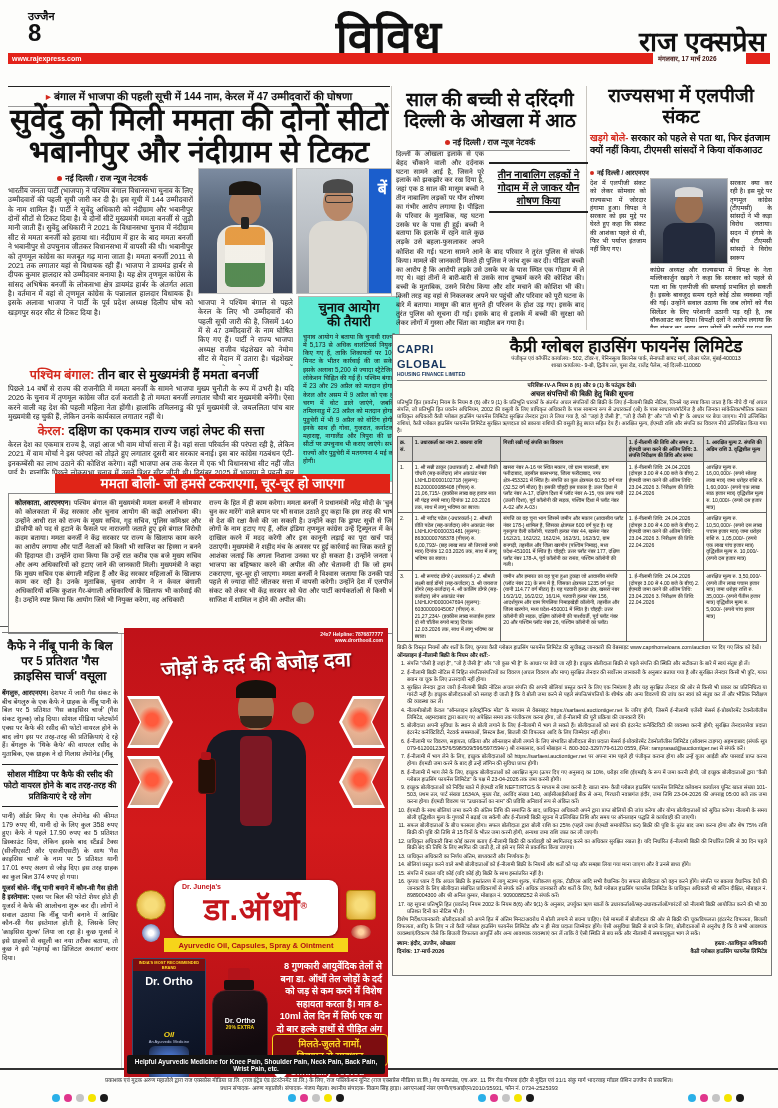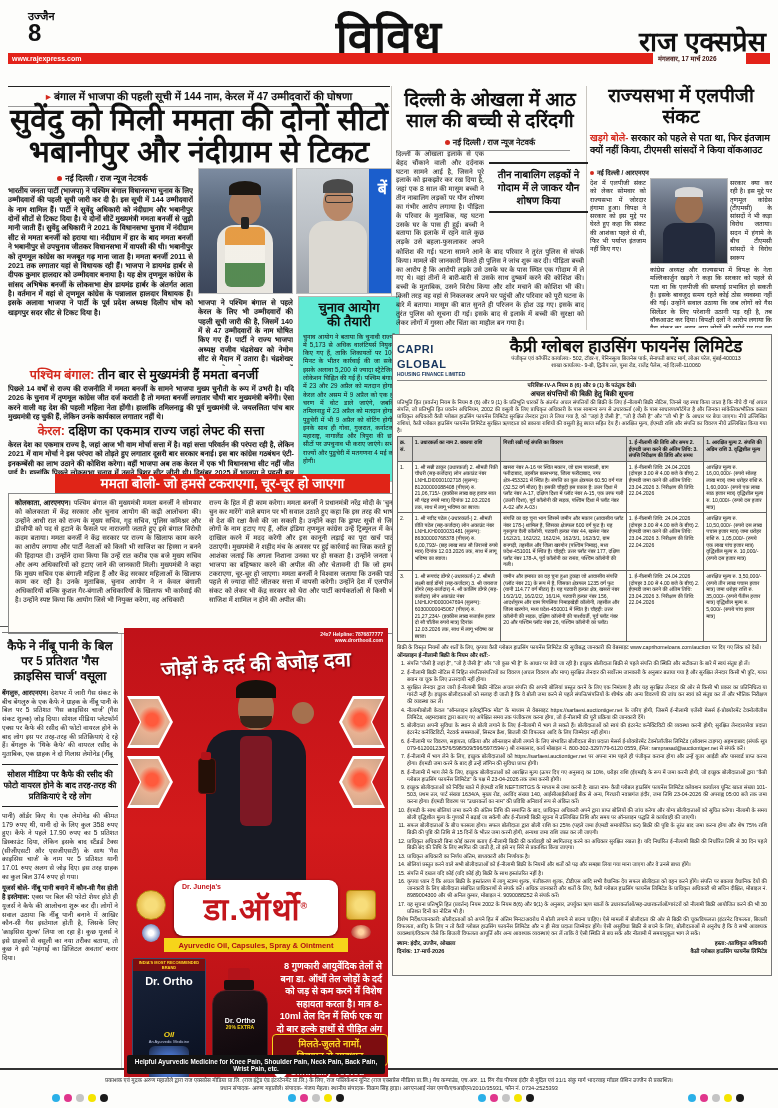--- a/index.html
+++ b/index.html
@@ -15,21 +15,21 @@
   .hrule{position:absolute;height:1px;background:#555;}
   
   .masthead{font-size:46px;font-weight:bold;letter-spacing:1px;}
   .papername{font-size:27px;font-weight:bold;}
   .redbar{background:#e32219;}
   
   .kicker{font-size:10.5px;font-weight:bold;border-top:1.5px solid #222;border-bottom:1px solid #999;padding:2px 0 3px 0;}
   .headline-xl{font-size:30px;font-weight:bold;line-height:1.06;letter-spacing:0px;}
   .byline{font-size:8px;font-weight:bold;}
   .dot{display:inline-block;width:5px;height:5px;border-radius:50%;background:#d42a1e;margin-right:3px;vertical-align:middle;}
-  .body7{font-size:7.2px;line-height:1.3;font-weight:bold;}
+  .body7{font-size:7.2px;line-height:1.3;}
   .body68{font-size:6.8px;line-height:1.3;}
   .body65{font-size:6.4px;line-height:1.3;}
   .sechead{font-size:12.5px;font-weight:bold;line-height:1.1;}
   .photo{border:1px solid #bbb;}
   
   .headline-m{font-size:19px;font-weight:bold;line-height:1.08;}
   .subhead{font-size:9.5px;font-weight:bold;line-height:1.25;}
   .quotebox{border-top:2px solid #222;border-bottom:2px solid #222;font-weight:bold;font-size:10px;line-height:1.3;padding:4px 2px;}
   
   .banner{background:#e02417;color:#fff;font-weight:bold;font-size:13.5px;line-height:1;}
@@ -139,28 +139,28 @@
 
   <div class="abs c banner" style="left:55px;top:474px;width:335px;padding:3px 0 4px 0;">ममता बोली- जो हमसे टकराएगा, चूर-चूर हो जाएगा</div>
   <div class="abs mbox ov" style="left:8px;top:493px;width:380px;height:129px;padding:5px 6px;">
     <div style="display:flex;gap:8px;">
       <div class="j body68" style="width:50%;"><b>कोलकाता, आरएनएन।</b><span> पश्चिम बंगाल की मुख्यमंत्री ममता बनर्जी ने सोमवार को कोलकाता में केंद्र सरकार और चुनाव आयोग की कड़ी आलोचना की। उन्होंने आधी रात को राज्य के मुख्य सचिव, गृह सचिव, पुलिस कमिश्नर और डीजीपी को पद से हटाने के फैसले पर नाराजगी जताते हुए इसे बंगाल विरोधी कदम बताया। ममता बनर्जी ने केंद्र सरकार पर राज्य के खिलाफ काम करने का आरोप लगाया और पार्टी नेताओं को किसी भी साजिश का हिस्सा न बनने की हिदायत दी। उन्होंने दावा किया कि उन्हें रात करीब एक बजे मुख्य सचिव और अन्य अधिकारियों को हटाए जाने की जानकारी मिली। मुख्यमंत्री ने कहा कि मुख्य सचिव एक बंगाली महिला हैं और केंद्र सरकार महिलाओं के खिलाफ काम कर रही है। उनके मुताबिक, चुनाव आयोग ने न केवल बंगाली अधिकारियों बल्कि कुशल गैर-बंगाली अधिकारियों के खिलाफ भी कार्रवाई की है। उन्होंने स्पष्ट किया कि आयोग जिसे भी नियुक्त करेगा, वह अधिकारी</span></div>
       <div class="j body68" style="width:50%;">राज्य के हित में ही काम करेगा। ममता बनर्जी ने प्रधानमंत्री नरेंद्र मोदी के 'चुन-चुन कर मारेंगे' वाले बयान पर भी सवाल उठाते हुए कहा कि इस तरह की भाषा से देश की रक्षा कैसे की जा सकती है। उन्होंने कहा कि ड्राफ्ट सूची से जिन लोगों के नाम हटाए गए हैं, ऑल इंडिया तृणमूल कांग्रेस उन्हें ट्रिब्यूनल में केस दाखिल करने में मदद करेगी और इस कानूनी लड़ाई का पूरा खर्च पार्टी उठाएगी। मुख्यमंत्री ने शहीद मंच के अवसर पर हुई कार्रवाई का जिक्र करते हुए आशंका जताई कि अगला निशाना उनका घर हो सकता है। उन्होंने जनता से भाजपा का बहिष्कार करने की अपील की और चेतावनी दी कि जो हमसे टकराएगा, चूर-चूर हो जाएगा। ममता बनर्जी ने विश्वास जताया कि उनकी पार्टी पहले से ज्यादा सीटें जीतकर सत्ता में वापसी करेगी। उन्होंने देश में एलपीजी संकट को लेकर भी केंद्र सरकार को घेरा और पार्टी कार्यकर्ताओं से किसी भी साजिश में शामिल न होने की अपील की।</div>
     </div>
   </div>
 
   <div class="abs c headline-m" style="left:396px;top:90px;width:188px;">
+    <div>साल की बच्ची से दरिंदगी</div>
     <div>दिल्ली के ओखला में आठ</div>
-    <div>साल की बच्ची से दरिंदगी</div>
   </div>
   <div class="abs c byline" style="left:410px;top:136px;width:160px;border-bottom:1px solid #999;padding-bottom:3px;">
     <span class="dot"></span><span>नई दिल्ली / राज न्यूज नेटवर्क</span>
   </div>
   <div class="abs j body68 ov" style="left:396px;top:150px;width:88px;height:96px;">दिल्ली के ओखला इलाके से एक बेहद चौंकाने वाली और दर्दनाक घटना सामने आई है, जिसने पूरे इलाके को झकझोर कर रख दिया है, जहां एक 8 साल की मासूम बच्ची ने तीन नाबालिग लड़कों पर यौन शोषण का गंभीर आरोप लगाया है। पीड़िता के परिवार के मुताबिक, यह घटना उसके घर के पास ही हुई। बच्ची ने बताया कि इलाके में रहने वाले कुछ लड़के उसे बहला-फुसलाकर अपने साथ ले गए। इसके बाद उसके साथ जबरदस्ती करने की</div>
-  <div class="abs c quotebox" style="left:489px;top:162px;width:95px;">तीन नाबालिग लड़कों ने गोदाम में ले जाकर यौन शोषण किया</div>
+  <div class="abs c quotebox" style="left:489px;top:162px;width:95px;text-decoration:underline;">तीन नाबालिग लड़कों ने गोदाम में ले जाकर यौन शोषण किया</div>
   <div class="abs j body68 ov" style="left:489px;top:238px;width:95px;height:8px;"></div>
   <div class="abs j body68 ov" style="left:396px;top:248px;width:188px;height:82px;">
     <span>कोशिश की गई। घटना सामने आने के बाद परिवार ने तुरंत पुलिस से संपर्क किया। मामले की जानकारी मिलते ही पुलिस ने जांच शुरू कर दी। पीड़िता बच्ची का आरोप है कि आरोपी लड़के उसे उसके घर के पास स्थित एक गोदाम में ले गए थे।</span>
     <span>वहां तीनों ने बारी-बारी से उसके साथ दुष्कर्म करने की कोशिश की। बच्ची के मुताबिक, उसने विरोध किया और शोर मचाने की कोशिश भी की। किसी तरह वह वहां से निकलकर अपने घर पहुंची और परिवार को पूरी घटना के बारे में बताया। मासूम की बात सुनते ही परिजन के होश उड़ गए। इसके बाद तुरंत पुलिस को सूचना दी गई। इसके बाद से इलाके में बच्ची की सुरक्षा को लेकर लोगों में गुस्सा और चिंता का माहौल बन गया है।</span>
   </div>
 
   <div class="abs c headline-m" style="left:590px;top:86px;width:182px;">
     <div>राज्यसभा में एलपीजी संकट</div>
   </div>
   <div class="abs subhead" style="left:590px;top:132px;width:182px;">

